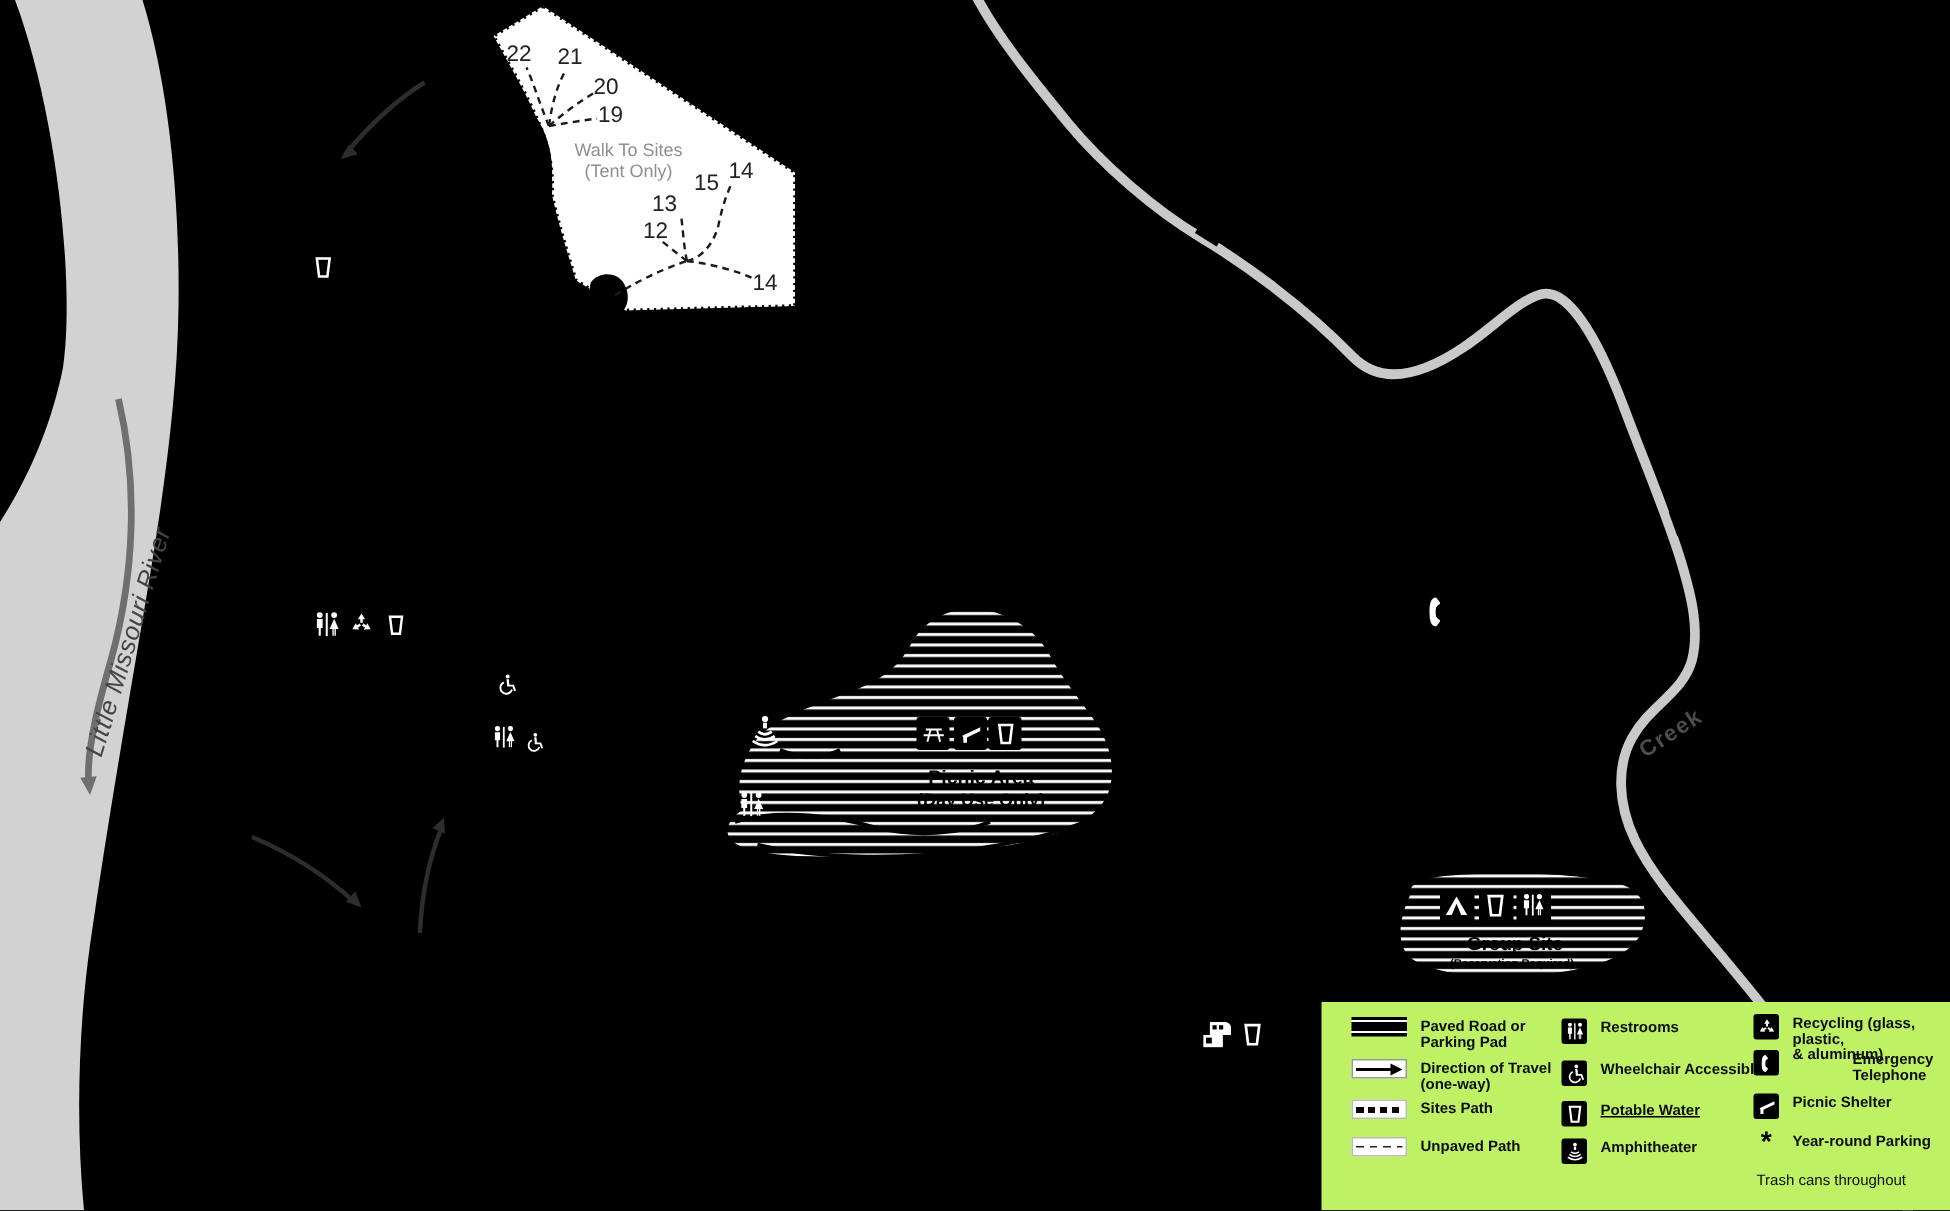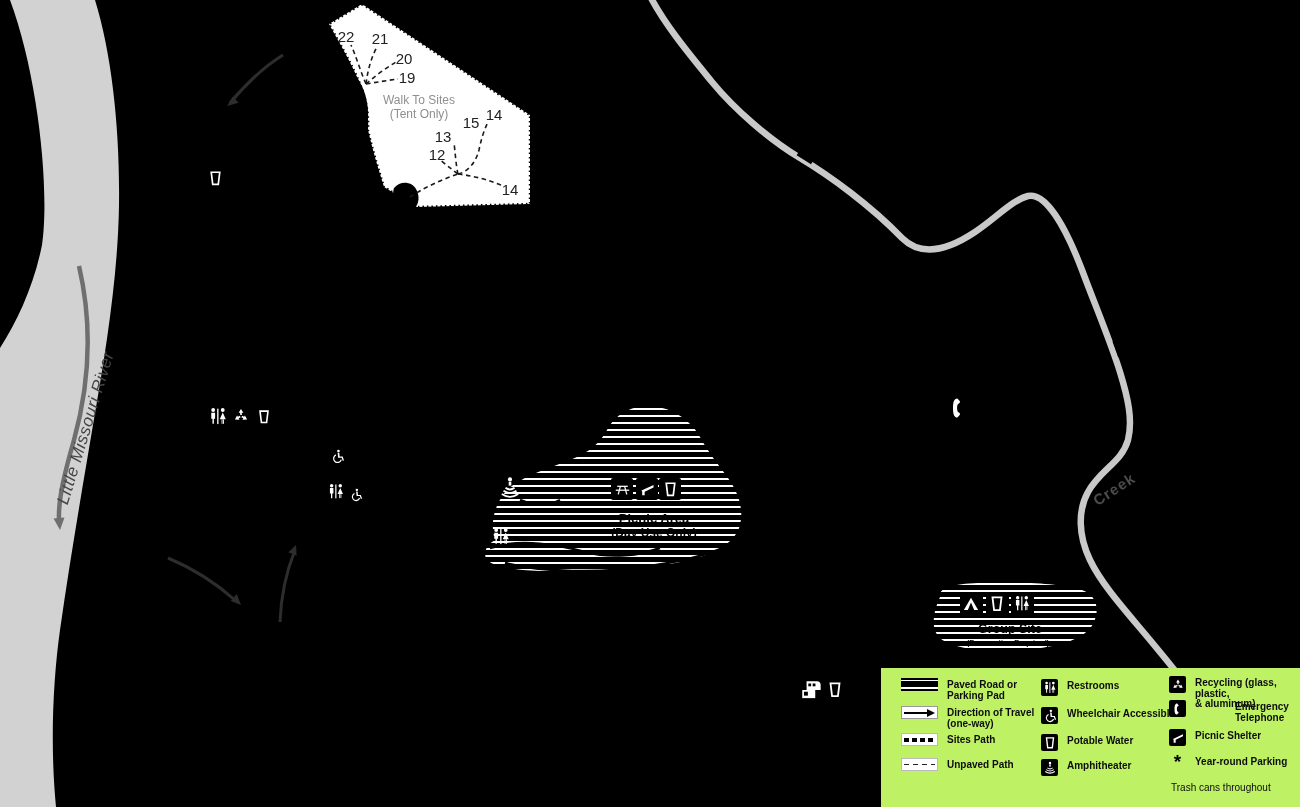--- a/index.html
+++ b/index.html
@@ -324,21 +324,21 @@
         <div class="lg-row" style="left: 160px; top: 39px;">
           <div class="lg-iconbox">
             <svg viewBox="0 0 24 24" fill="#fff" xmlns="http://www.w3.org/2000/svg" width="14" height="14">
     <circle cx="13.5" cy="3.2" r="2.1"></circle>
     <path d="M12.2 6 h2.6 l.6 6 h4.8 l2.2 6.2 -2 .7 -1.8 -5 h-5.6 z"></path>
     <path d="M9.5 9.5 a6.3 6.3 0 1 0 8.6 7.6" fill="none" stroke="#fff" stroke-width="2"></path>
   </svg>
           </div>
           <div class="lg-label">Wheelchair Accessible</div>
         </div>
-        <div class="lg-row" style="left: 160px; top: 66px;">
+        <div class="lg-row" style="left: 160px; top: 66px; text-decoration: underline;">
           <div class="lg-iconbox">
             <svg viewBox="0 0 24 24" xmlns="http://www.w3.org/2000/svg" width="14" height="14">
     <path d="M6 3.2 h12 l-2.1 17 h-7.8 z" fill="none" stroke="#fff" stroke-width="2.4"></path>
   </svg>
           </div>
           <div class="lg-label">Potable Water</div>
         </div>
         <div class="lg-row" style="left: 160px; top: 91px; justify-content: center;">
           <div class="lg-iconbox">
             <svg viewBox="0 0 24 24" fill="#fff" xmlns="http://www.w3.org/2000/svg" width="14" height="14">

